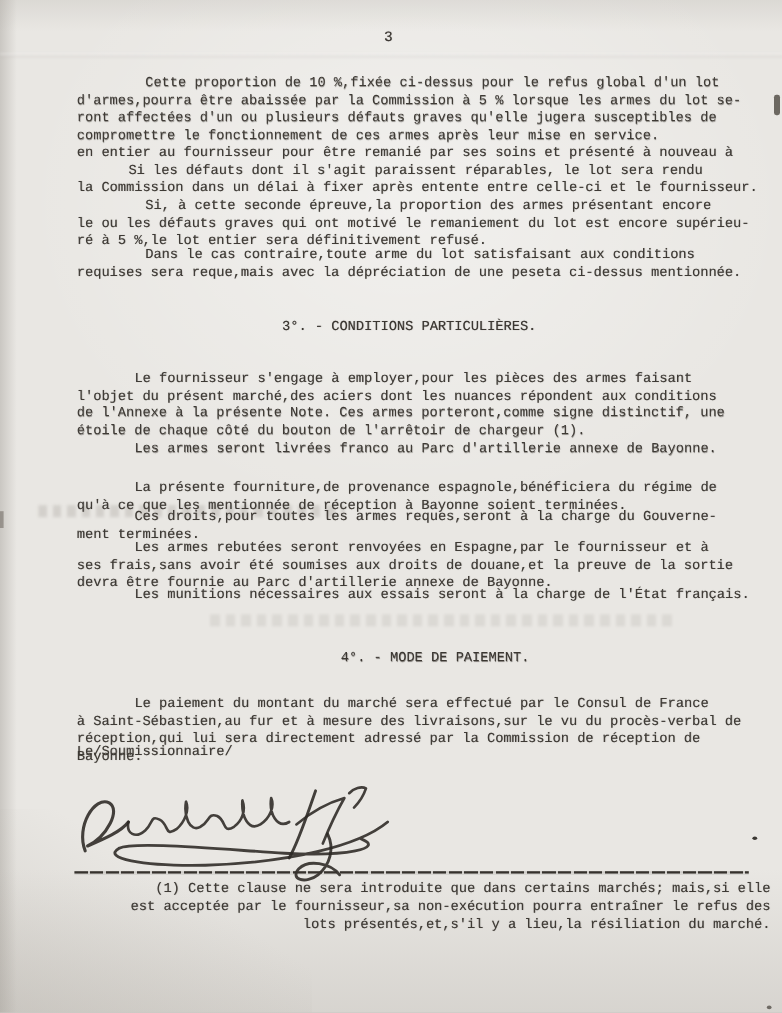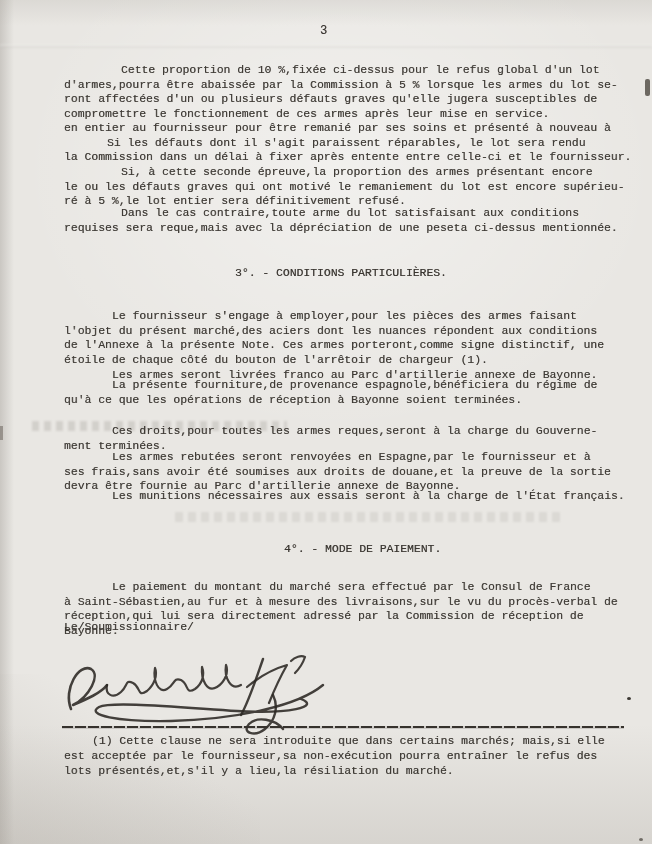--- a/index.html
+++ b/index.html
@@ -52,21 +52,21 @@
   .ind-fn{text-indent:28px;}
   .heading{position:absolute;font-size:11.4px;white-space:pre;
     text-shadow:.3px .3px .6px rgba(55,50,45,.6);color:#3a3631;}
   .pagenum{position:absolute;left:320px;top:24px;font-size:12px;
     text-shadow:.3px .3px .6px rgba(55,50,45,.6);}
   
   .rule{position:absolute;left:62px;top:726px;width:562px;height:2.4px;
     background:repeating-linear-gradient(90deg,#36322d 0 11px,rgba(54,50,45,.15) 11px 13px);
     box-shadow:0 .5px .5px rgba(54,50,45,.35);}
   .footnote{position:absolute;left:64px;top:734px;width:578px;}
-  .footnote .ln{line-height:15.2px;}
+  .footnote .ln{line-height:15.2px;text-align:right;}
   
   .sig{position:absolute;left:55px;top:653px;width:310px;height:92px;}
   .sig svg{width:100%;height:100%;}
   .sig path{fill:none;stroke:#2b2823;stroke-linecap:round;stroke-linejoin:round;opacity:.88;}
 </style>
 </head>
 <body>
 
 <div class="page">
 
@@ -115,23 +115,23 @@
     <div class="ln ind-7">Le fournisseur s'engage à employer,pour les pièces des armes faisant</div>
     <div class="ln">l'objet du présent marché,des aciers dont les nuances répondent aux conditions</div>
     <div class="ln">de l'Annexe à la présente Note. Ces armes porteront,comme signe distinctif, une</div>
     <div class="ln">étoile de chaque côté du bouton de l'arrêtoir de chargeur (1).</div>
   </div>
 
   <div class="para tw" style="top:368px">
     <div class="ln ind-7">Les armes seront livrées franco au Parc d'artillerie annexe de Bayonne.</div>
   </div>
 
-  <div class="para tw" style="top:378px">
+  <div class="para tw" style="top:400px">
     <div class="ln ind-7">La présente fourniture,de provenance espagnole,bénéficiera du régime de</div>
-    <div class="ln">qu'à ce que les opérations de réception à Bayonne soient terminées.</div>
+    <div class="ln">qu'à ce que les mentionnée de réception à Bayonne soient terminées.</div>
   </div>
 
   <div class="para tw" style="top:424px">
     <div class="ln ind-7">Ces droits,pour toutes les armes reques,seront à la charge du Gouverne-</div>
     <div class="ln">ment terminées.</div>
   </div>
 
   <div class="para tw" style="top:450px">
     <div class="ln ind-7">Les armes rebutées seront renvoyées en Espagne,par le fournisseur et à</div>
     <div class="ln">ses frais,sans avoir été soumises aux droits de douane,et la preuve de la sortie</div>

